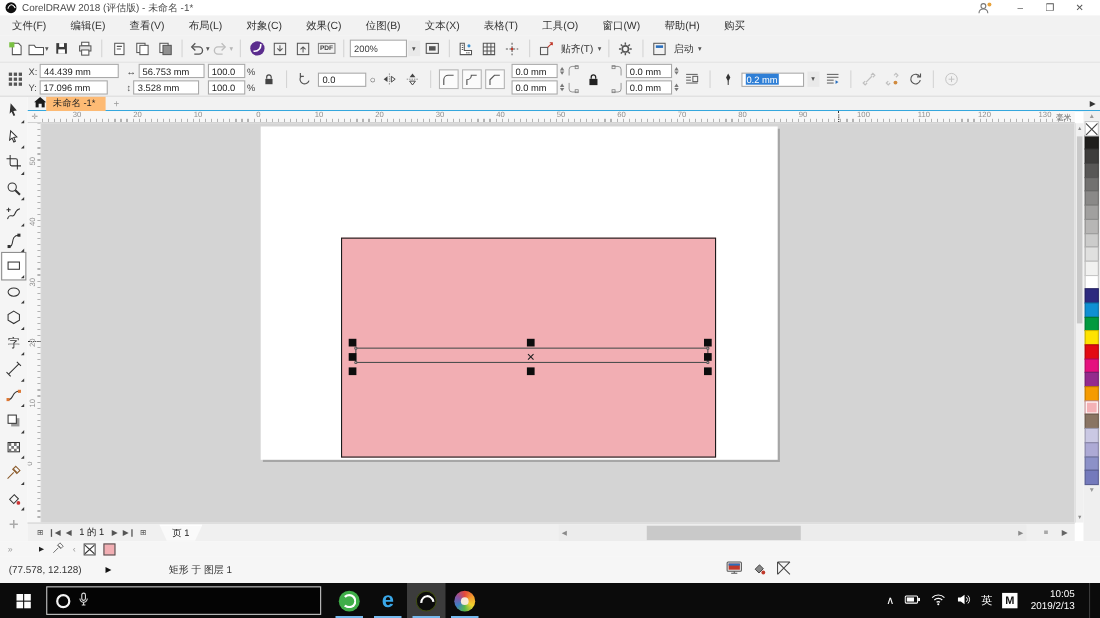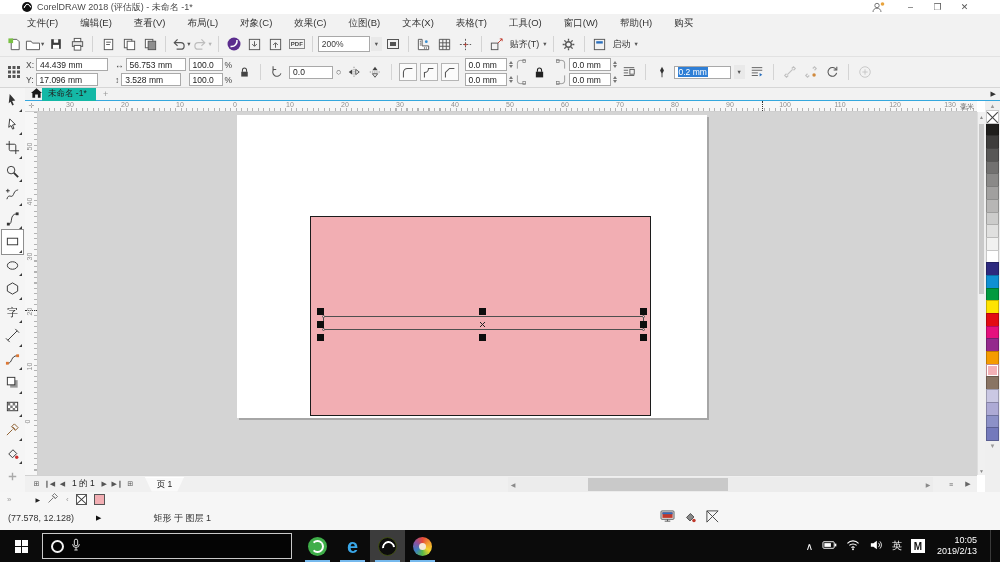--- a/index.html
+++ b/index.html
@@ -1,30 +1,30 @@
 <!DOCTYPE html>
 <html><head>
 <meta charset="utf-8">
 <style>
   *{box-sizing:border-box;margin:0;padding:0}
   body{font-family:"Liberation Sans","DejaVu Sans",sans-serif;background:#888}
   #app{position:relative;width:1000px;height:562px;background:#fff;overflow:hidden;font-size:9px;color:#3b3b3b}
 
   
-  .titlebar{position:absolute;top:0;left:0;right:0;height:14px;background:#fff;display:flex;align-items:center;padding:0 22px;gap:5px}
+  .titlebar{position:absolute;top:0;left:0;right:0;height:14px;background:#fff;display:flex;align-items:center;padding:0 5px;gap:5px}
   .cdr-logo{width:10px;height:10px;border-radius:50%;background:#101010;position:relative;flex:none}
   .cdr-logo::after{content:'';position:absolute;left:1.5px;top:1.5px;width:5px;height:5px;border-radius:50%;border:1.4px solid #fff;border-right-color:transparent;border-bottom-color:transparent;transform:rotate(40deg)}
   .t-title{font-size:9px;color:#4a4a4a}
   .win-controls{margin-left:auto;display:flex;align-items:center}
   .acct{width:14px;height:11px;position:relative;margin-right:12px}
   .acct svg{display:block}
   .winbtn{width:27px;height:13px;display:flex;align-items:center;justify-content:center;font-size:9px;color:#555}
 
   
-  .menubar{position:absolute;top:14px;left:0;right:0;height:18px;background:#f2f2f2;display:flex;align-items:center;padding-left:16px}
+  .menubar{position:absolute;top:14px;left:0;right:0;height:18px;background:#f2f2f2;display:flex;align-items:center;padding-left:0}
   .menu-item{padding:0 11px;font-size:9.5px;color:#333}
 
   
   .toolbar{position:absolute;top:32px;left:0;right:0;height:24px;background:#f2f2f2;display:flex;align-items:center;padding-left:4px;gap:1px}
   .tbtn{height:20px;min-width:20px;display:flex;align-items:center;justify-content:center}
   .tbtn svg{display:block}
   .dd{font-size:6.5px;color:#555;margin:0 1px}
   .dd.gray{color:#b5b5b5}
   .vsep{width:1px;height:16px;background:#d4d4d4;margin:0 4px;flex:none}
   .zoom-combo{width:52px;height:16px;background:#fff;border:1px solid #a9a9a9;display:flex;align-items:center;font-size:8.5px;padding:0 3px;justify-content:space-between}
@@ -43,21 +43,21 @@
   .spin{display:flex;flex-direction:column;justify-content:center;gap:1px}
   .spin i{width:0;height:0;border-left:2.5px solid transparent;border-right:2.5px solid transparent}
   .spin .up{border-bottom:3px solid #777}
   .spin .dn{border-top:3px solid #777}
   .pbtn{width:18px;height:18px;display:flex;align-items:center;justify-content:center}
   .pbtn.boxed{border:1px solid #b5b5b5;background:#fbfbfb}
   .deg{font-size:9px;color:#555}
 
   
   .tabrow{position:absolute;top:88px;left:25px;right:0;height:13px;background:#f2f2f2;border-bottom:1px solid #35a7dd;display:flex;align-items:center}
-  .doc-tab{height:13px;background:#14b8a6;display:flex;align-items:center;padding:0 9px 0 6px;font-size:8.5px;gap:4px;color:#222}
+  .doc-tab{height:13px;background:#fdba74;display:flex;align-items:center;padding:0 9px 0 6px;font-size:8.5px;gap:4px;color:#222}
   .plus-tab{width:20px;text-align:center;color:#9a9a9a;font-size:9px}
   .docker-arrow{margin-left:auto;margin-right:4px;font-size:7px;color:#333}
 
   
   .ruler-corner{position:absolute;top:101px;left:25px;width:13px;height:11px;background:#f7f7f7;border-bottom:1px solid #cfcfcf;display:flex;align-items:center;justify-content:center;color:#9a9a9a;font-size:7px}
   .hruler{position:absolute;top:101px;left:38px;width:939px;height:11px;background:#f7f7f7;border-bottom:1px solid #cfcfcf;overflow:hidden}
   .hruler .ticks{position:absolute;left:0;right:0;bottom:0;height:3px;background:repeating-linear-gradient(90deg,#b3b3b3 0 1px,transparent 1px 5.5px)}
   .rlab{position:absolute;top:0;font-size:7px;color:#8f8f8f;transform:translateX(-50%)}
   .runit{position:absolute;top:1px;right:3px;font-size:7px;color:#6a6a6a}
   .hcursor{position:absolute;top:0;bottom:0;width:1px;border-left:1px dotted #333}

